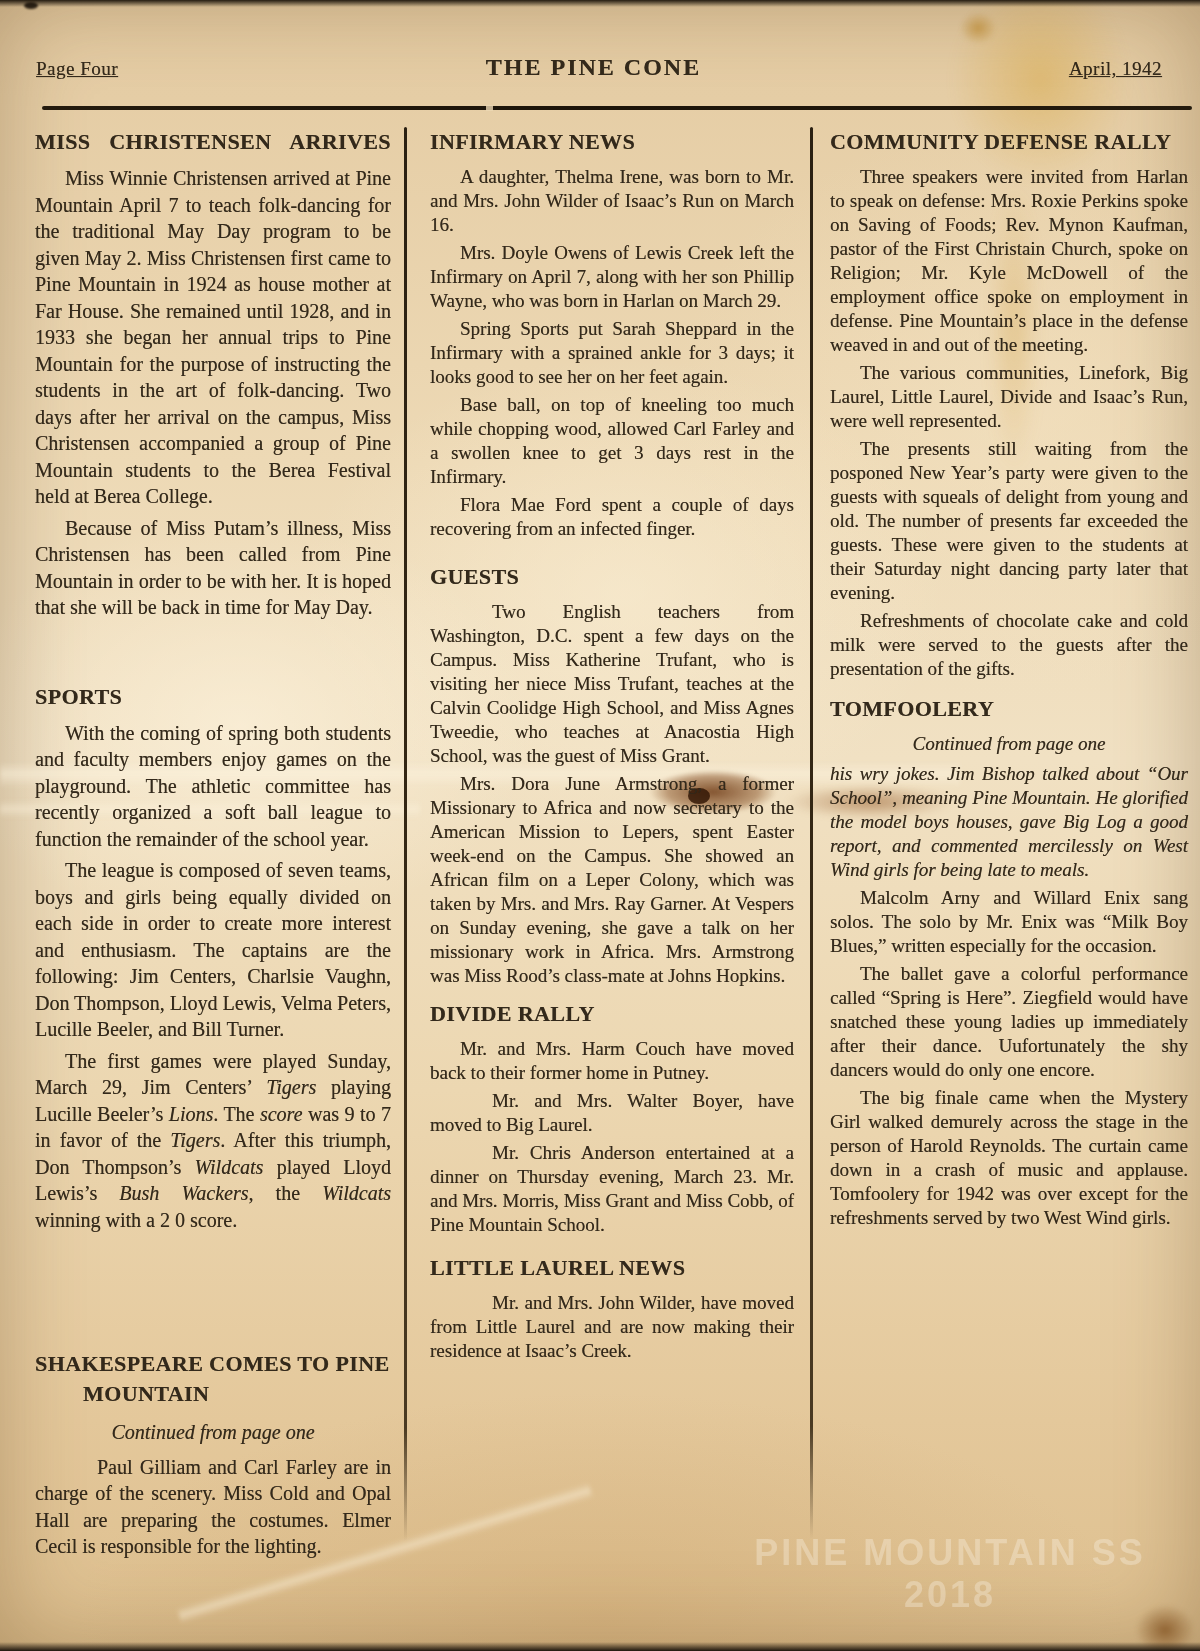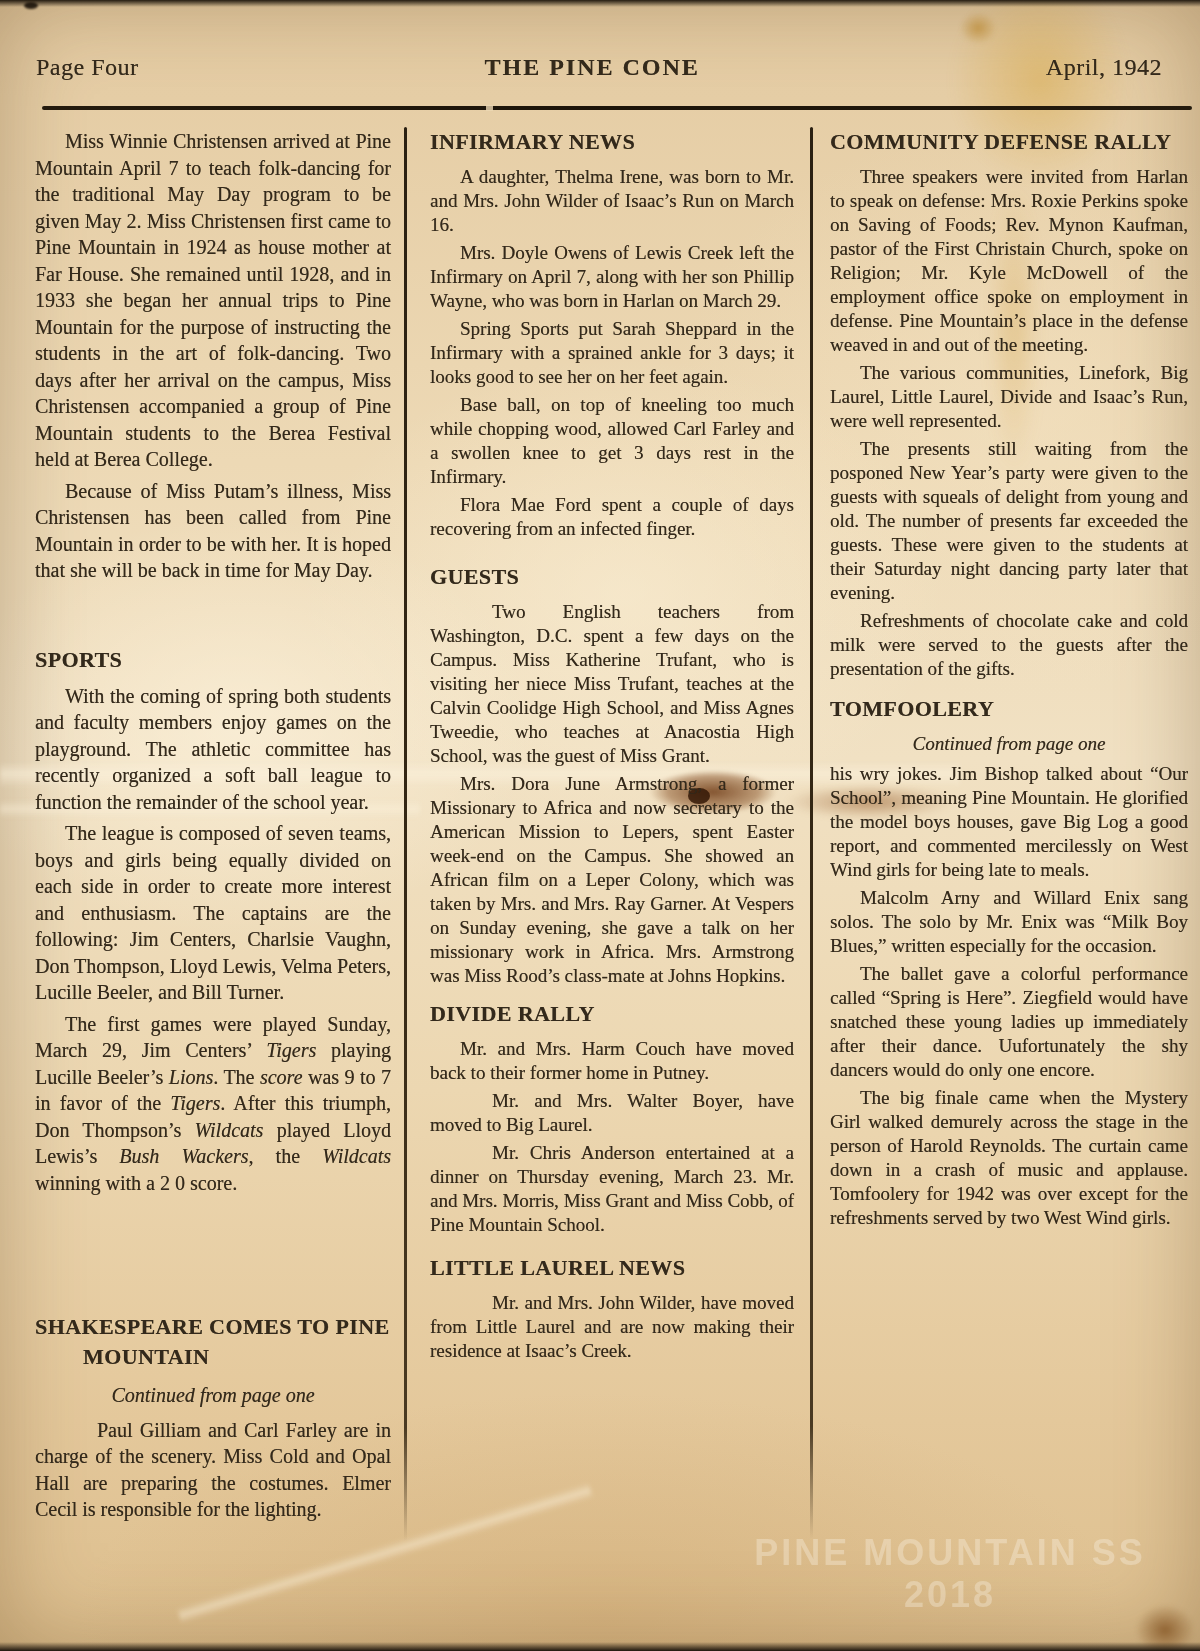--- a/index.html
+++ b/index.html
@@ -19,41 +19,41 @@
       linear-gradient(180deg,#e4cba2 0%,#edd9b5 28%,#f1e1c3 46%,#ecd7b1 66%,#e4c89b 86%,#ddbf8e 100%);
     box-shadow:inset 0 0 90px rgba(97,66,30,0.35);
   }
   .ink{text-shadow:0.2px 0.2px 0.5px rgba(43,32,16,0.55);}
 
   
   .masthead{
     position:absolute;top:54px;left:36px;right:38px;
     display:flex;justify-content:space-between;align-items:baseline;
   }
-  .mast-left,.mast-right{font-size:24px;letter-spacing:0.5px;}
+  .mast-left,.mast-right{font-size:19px;letter-spacing:0.5px;text-decoration:underline;}
   .mast-center{font-size:24px;font-weight:700;letter-spacing:2px;}
   .rule{
     position:absolute;top:106px;left:42px;width:1150px;height:4px;
     background:linear-gradient(90deg,#241b0e 0%,#1d150a 50%,#241b0e 100%);
     border-radius:2px;
   }
   .rule-gap{position:absolute;top:105px;left:486px;width:7px;height:6px;background:#ecd8b4;opacity:.8;}
 
   
   .col{position:absolute;top:128px;text-align:justify;}
   .col1{left:35px;width:356px;font-size:20px;line-height:26.5px;}
   .col2{left:430px;width:364px;font-size:19px;line-height:24px;}
   .col3{left:830px;width:358px;font-size:19px;line-height:24px;}
 
   .section{font-size:22px;line-height:27px;font-weight:700;letter-spacing:0.4px;margin:0 0 10px;text-align:left;}
   .spread{text-align:justify;text-align-last:justify;}
   .para{margin:0 0 5px;text-indent:30px;}
   .col2 .para,.col3 .para{margin-bottom:4px;}
   .ind-lg{text-indent:62px;}
-  .noind{text-indent:0;}
+  .noind{text-indent:0;font-style:italic;}
   .cont{font-style:italic;text-align:center;font-size:20px;margin:2px 0 8px;}
   .col3 .cont{font-size:19px;margin-bottom:6px;}
   .mt-sports{margin-top:62px;}
   .mt-shak{margin-top:116px;line-height:30px;}
   .shak-l2{display:block;padding-left:48px;}
   .mt-guests{margin-top:22px;}
   .mt-divide{margin-top:12px;}
   .mt-ll{margin-top:17px;}
   .mt-tomf{margin-top:14px;}
 
@@ -123,20 +123,21 @@
     <span class="mast-center">THE PINE CONE</span>
     <span class="mast-right">April, 1942</span>
   </div>
   <div class="rule"></div>
   <div class="rule-gap"></div>
 
   <div class="divider d1"></div>
   <div class="divider d2"></div>
 
   <section class="col col1 ink">
+    <h2 class="section spread">MISS CHRISTENSEN ARRIVES</h2>
     <p class="para">Miss Winnie Christensen arrived at Pine Mountain April 7 to teach folk-dancing for the traditional May Day program to be given May 2. Miss Christensen first came to Pine Mountain in 1924 as house mother at Far House. She remained until 1928, and in 1933 she began her annual trips to Pine Mountain for the purpose of instructing the students in the art of folk-dancing. Two days after her arrival on the campus, Miss Christensen accompanied a group of Pine Mountain students to the Berea Festival held at Berea College.</p>
     <p class="para">Because of Miss Putam’s illness, Miss Christensen has been called from Pine Mountain in order to be with her. It is hoped that she will be back in time for May Day.</p>
     <h2 class="section mt-sports">SPORTS</h2>
     <p class="para">With the coming of spring both students and faculty members enjoy games on the playground. The athletic committee has recently organized a soft ball league to function the remainder of the school year.</p>
     <p class="para">The league is composed of seven teams, boys and girls being equally divided on each side in order to create more interest and enthusiasm. The captains are the following: Jim Centers, Charlsie Vaughn, Don Thompson, Lloyd Lewis, Velma Peters, Lucille Beeler, and Bill Turner.</p>
     <p class="para">The first games were played Sunday, March 29, Jim Centers’ <i>Tigers</i> playing Lucille Beeler’s <i>Lions</i>. The <i>score</i> was 9 to 7 in favor of the <i>Tigers</i>. After this triumph, Don Thompson’s <i>Wildcats</i> played Lloyd Lewis’s <i>Bush Wackers</i>, the <i>Wildcats</i> winning with a 2 0 score.</p>
     <h2 class="section mt-shak"><span>SHAKESPEARE COMES TO PINE</span><span class="shak-l2">MOUNTAIN</span></h2>
     <p class="cont">Continued from page one</p>
     <p class="para ind-lg">Paul Gilliam and Carl Farley are in charge of the scenery. Miss Cold and Opal Hall are preparing the costumes. Elmer Cecil is responsible for the lighting.</p>
   </section>

